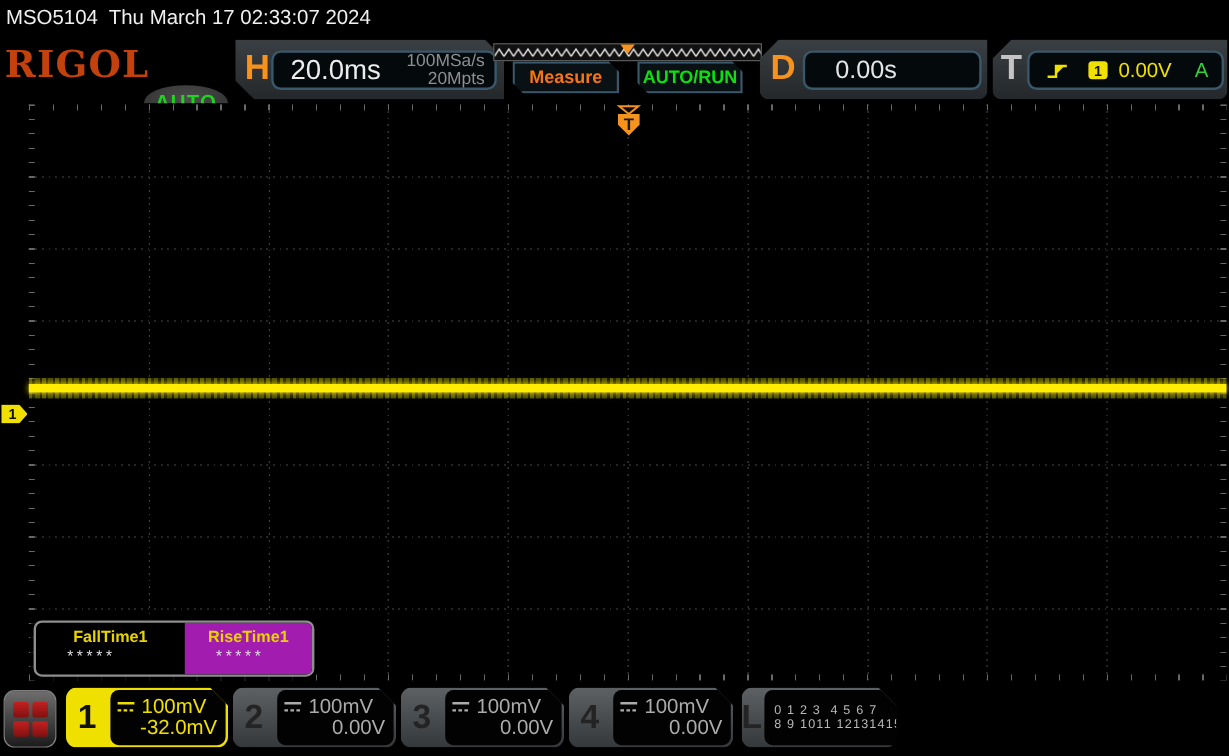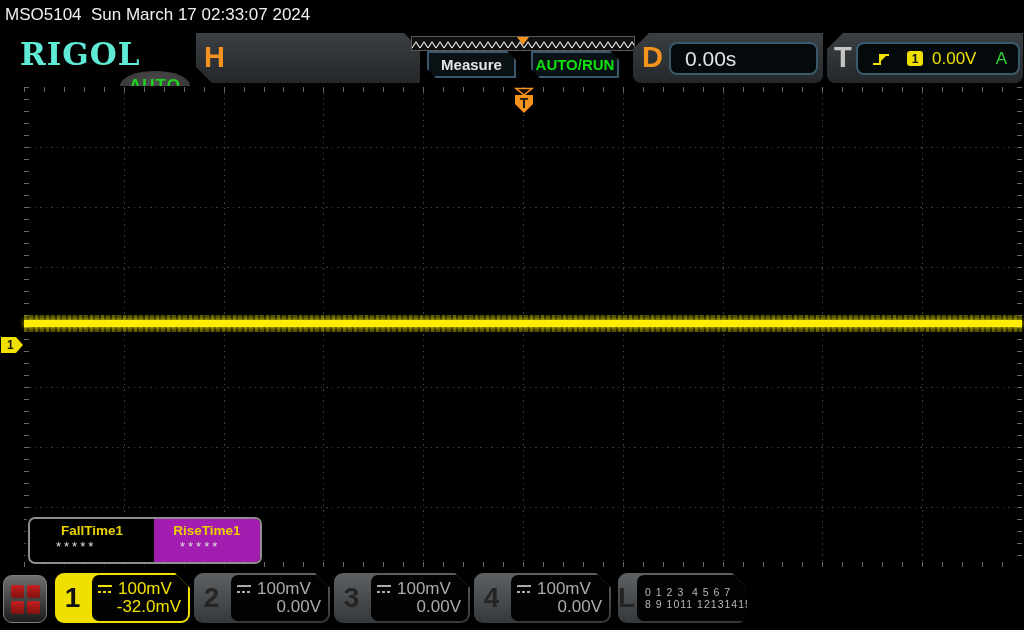--- a/index.html
+++ b/index.html
@@ -5,22 +5,22 @@
   * { margin:0; padding:0; box-sizing:border-box; }
   html,body { width:1024px; height:630px; background:#000; overflow:hidden;
               font-family:"Liberation Sans", sans-serif; }
 
   
   #top-strip { position:absolute; left:0; top:0; width:1024px; height:30px; }
   #top-strip span { position:absolute; left:5px; top:5px; font-size:17px; color:#f0f0f0; white-space:pre; }
 
   
   #header { position:absolute; left:0; top:30px; width:1024px; height:55px; }
-  #logo { position:absolute; left:20px; top:6px; font-family:"DejaVu Serif", serif;
-          font-weight:bold; font-size:31px; color:#5eead4; letter-spacing:1px; }
+  #logo { position:absolute; left:4px; top:6px; font-family:"DejaVu Serif", serif;
+          font-weight:bold; font-size:31px; color:#c2410c; letter-spacing:1px; }
   #auto-badge { position:absolute; left:120px; top:13px; width:70px; height:29px;
                 background:radial-gradient(ellipse at 50% 40%, #4c4c4c, #2e2e2e);
                 border-radius:50%; display:flex; align-items:center; justify-content:center;
                 color:#1ed41e; font-weight:bold; font-size:17px; letter-spacing:1px;margin-top:28px; }
   .grp { position:absolute; top:3px; height:50px; background:linear-gradient(#3a3f43,#24282b); }
   .cut-tr-bl { clip-path:polygon(0 0, calc(100% - 16px) 0, 100% 16px, 100% 100%, 16px 100%, 0 calc(100% - 16px)); }
   .cut-tl { clip-path:polygon(16px 0, 100% 0, 100% 100%, 0 100%, 0 16px); border-radius:0 0 8px 8px; }
   .big-letter { position:absolute; top:8px; font-size:29px; font-weight:bold; }
   .orange { color:#f6921e; }
   .grayltr { color:#c4c4c4; }
@@ -28,42 +28,42 @@
            border:2px solid #3a586b; border-radius:8px; display:flex; align-items:center; }
   #h-group { left:196px; width:224px; }
   #h-group .big-letter { left:8px; }
   #h-group .field { left:30px; right:6px; }
   #timebase { margin-left:14px; font-size:23px; color:#ececec; }
   #rates { margin-left:auto; padding-right:8px; text-align:right; font-size:14.5px;
            color:#8f8f8f; line-height:15px; }
   #d-group { left:633px; width:190px; }
   #d-group .big-letter { left:9px; }
   #d-group .field { left:36px; right:5px; }
-  #delay { margin-left:14px; font-size:21px; color:#e4e4e4; }
+  #delay { margin-left:25px; font-size:21px; color:#e4e4e4; }
   #t-group { left:827px; width:196px; }
   #t-group .big-letter { left:7px; }
   #t-group .field { left:29px; right:3px; }
   #trig-src { margin-left:16px; width:16px; height:15px; background:#f0e000; border-radius:3px;
               color:#111; font-weight:bold; font-size:12px; display:flex; align-items:center; justify-content:center; }
   #trig-lvl { margin-left:9px; font-size:17px; color:#f0e000; }
   #trig-mode { margin-left:auto; margin-right:11px; font-size:17px; color:#35d035; }
   #trig-icon { margin-left:13px; }
 
   
   #posbar { position:absolute; left:411px; top:6px; width:224px; height:15px;
             background:#101010; border:1px solid #5a5a5a; }
   #pos-tri { position:absolute; left:calc(50% - 6px); top:0; width:0; height:0;
              border-left:6px solid transparent; border-right:6px solid transparent;
              border-top:8px solid #f6921e; }
 
   .hdr-btn { position:absolute; top:21px; height:27px; background:#0a1114;
              border:2px solid #3a586b; display:flex; align-items:center; justify-content:center;
              font-weight:bold; font-size:15px; font-family:"Liberation Sans",sans-serif;
              clip-path:polygon(0 0, calc(100% - 9px) 0, 100% 9px, 100% 100%, 9px 100%, 0 calc(100% - 9px)); }
-  #measure-btn { left:427px; width:89px; color:#e5e5e5; }
+  #measure-btn { left:427px; width:89px; color:#f97316; }
   #stoprun-btn { left:531px; width:88px; color:#0ee00e; }
 
   
   #scope { position:absolute; left:0; top:86px; width:1024px; height:484px; background:#000; }
   #plot { position:absolute; left:24px; top:1px; width:998px; height:480px; background:#000; }
   .vline { position:absolute; top:0; bottom:0; width:1px;
            background:repeating-linear-gradient(180deg,#3e3e3e 0 1.5px,transparent 1.5px 5.5px); }
   .hline { position:absolute; left:0; right:0; height:1px;
            background:repeating-linear-gradient(90deg,#3e3e3e 0 1.5px,transparent 1.5px 5.5px); }
   .vline.center, .hline.center { opacity:1.25; background-color:transparent; }
@@ -128,29 +128,36 @@
   #tab-la .body { padding:4px 6px 4px 8px; }
   #tab-la .la-row { font-size:10.5px; line-height:12px; color:#b8b8b8; letter-spacing:1px; white-space:pre; }
 
   #status { position:absolute; right:8px; top:0; height:60px; display:flex; align-items:center; gap:9px; }
   #clock { font-size:20px; color:#cfcfcf; }
 </style>
 </head>
 <body>
 
 <div id="top-strip">
-  <span>MSO5104  Sun March 17 02:33:07 2024</span>
+  <span>MSO5104  Thu March 17 02:33:07 2024</span>
 </div>
 
 <div id="header">
   <div id="logo">RIGOL</div>
   <div id="auto-badge">AUTO</div>
 
   <div class="grp cut-tr-bl" id="h-group">
     <span class="big-letter orange">H</span>
+    <div class="field">
+      <span id="timebase">20.0ms</span>
+      <div id="rates">
+        <div>100MSa/s</div>
+        <div>20Mpts</div>
+      </div>
+    </div>
   </div>
 
   <div id="posbar">
     <svg width="222" height="13">
       <defs>
         <pattern id="zz" width="8" height="13" patternUnits="userSpaceOnUse">
           <path d="M0 10 L4 4 L8 10" stroke="#e6e6e6" stroke-width="1.2" fill="none"></path>
         </pattern>
       </defs>
       <rect x="0" y="0" width="222" height="13" fill="url(#zz)"></rect>

